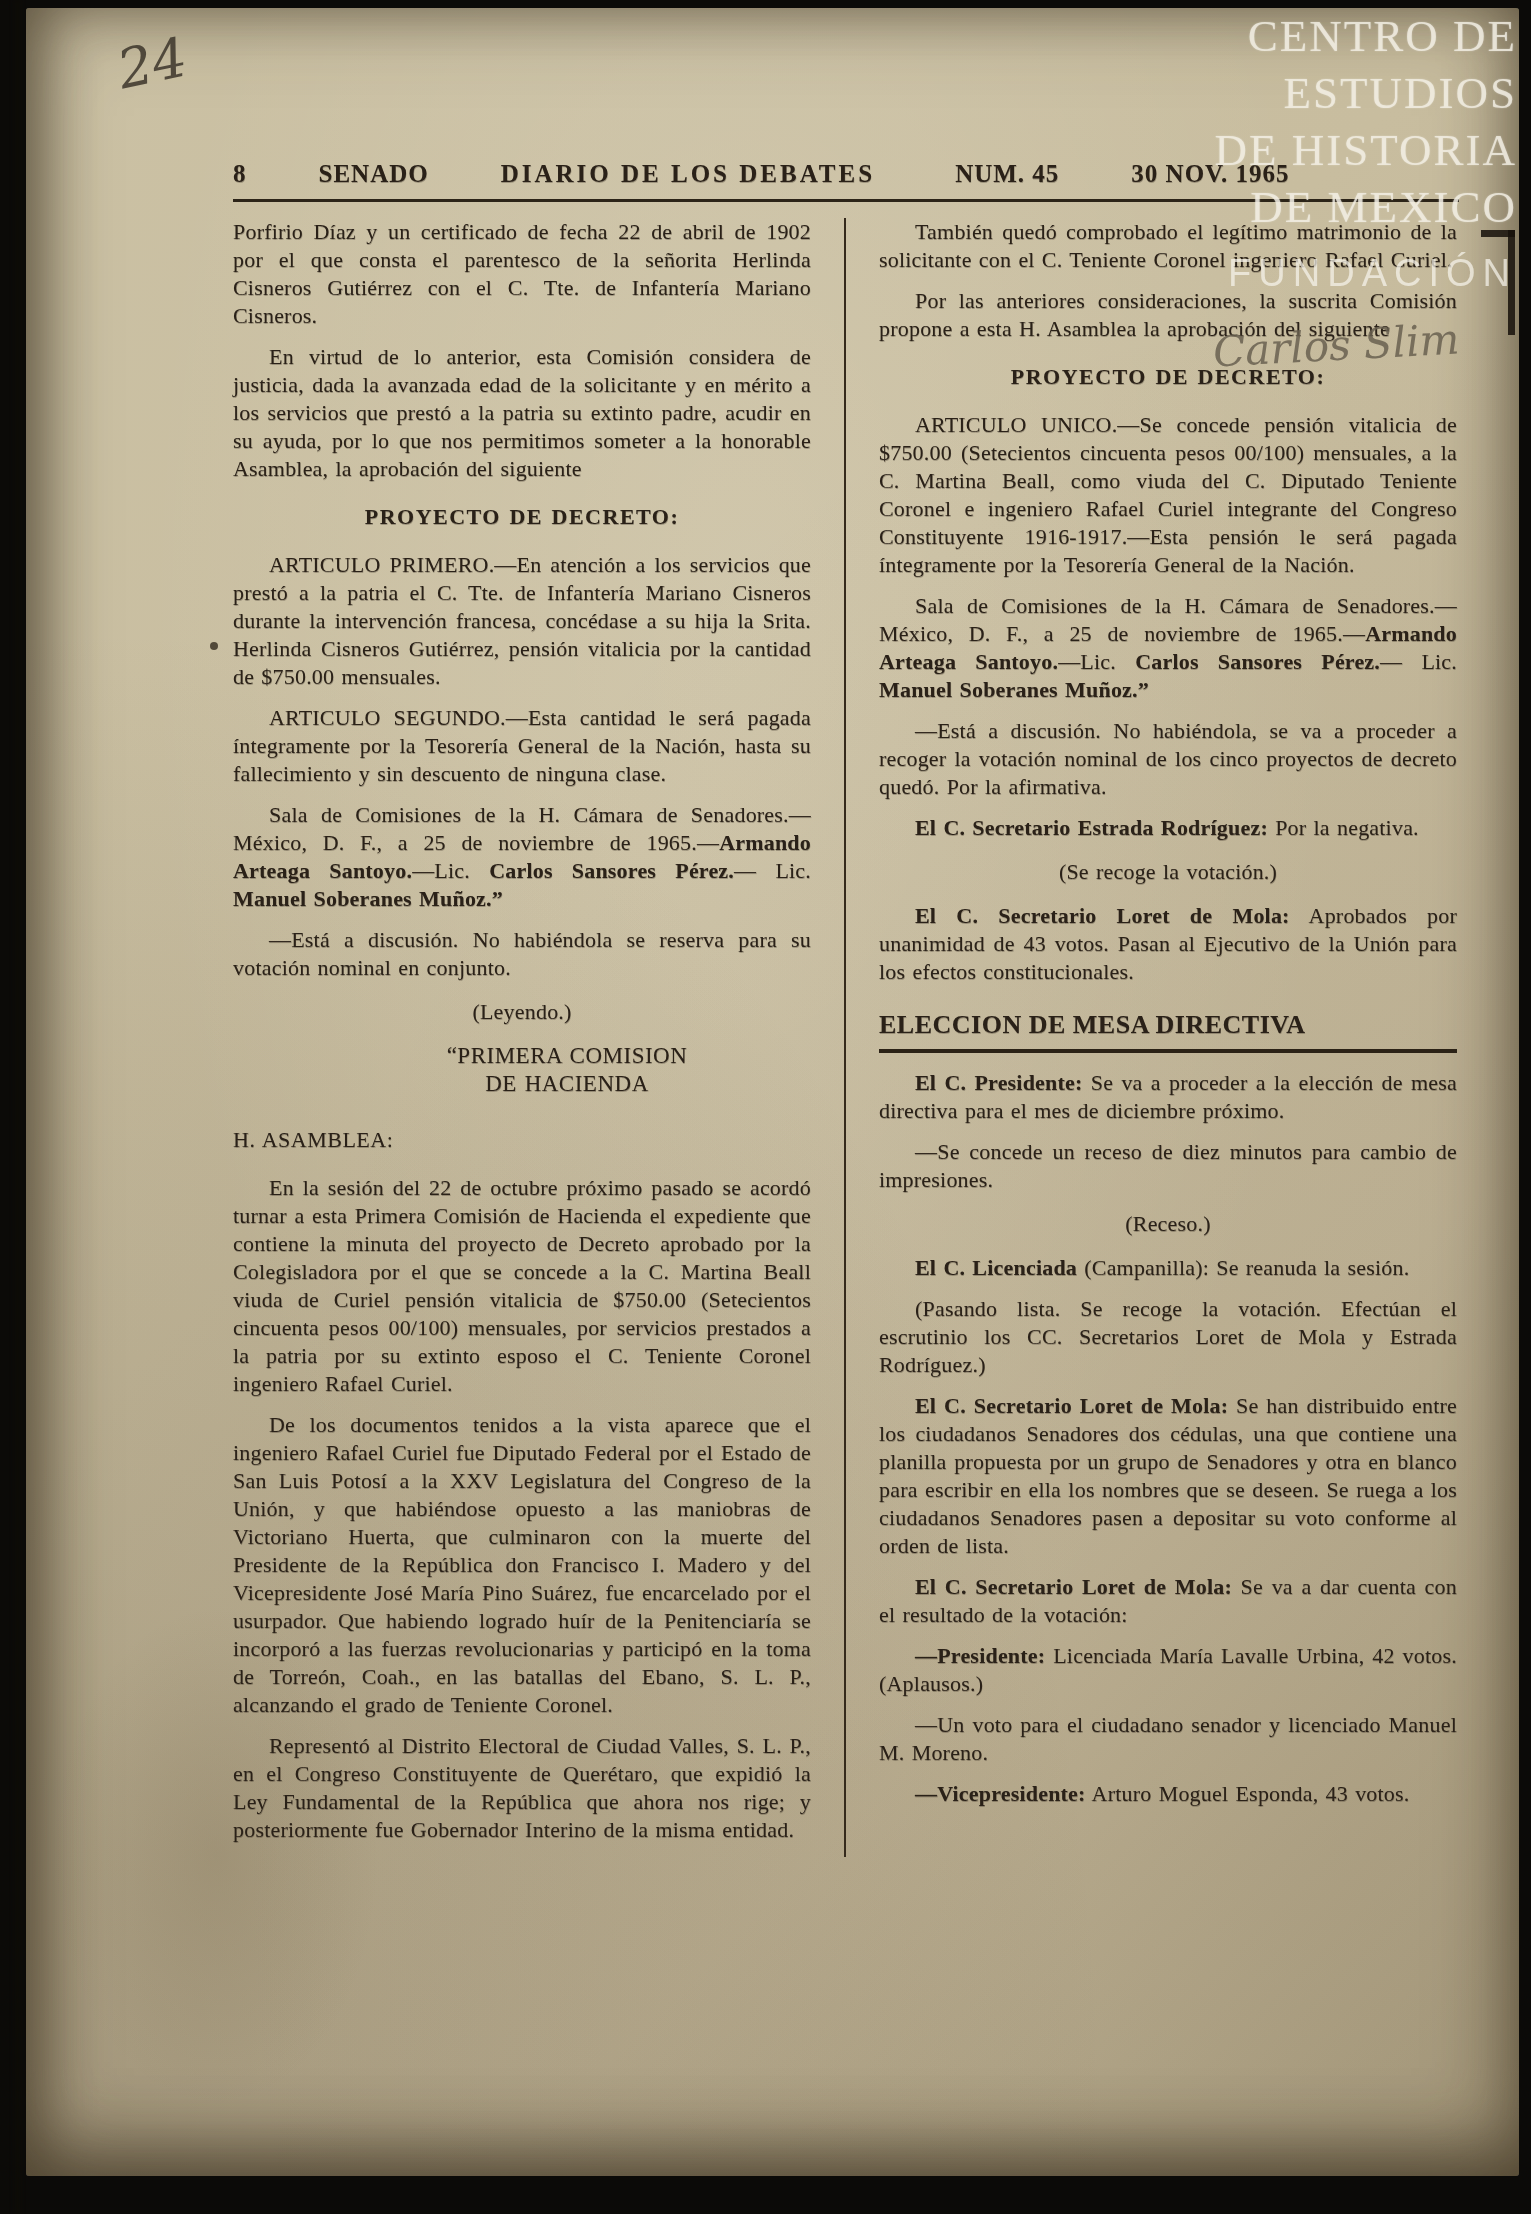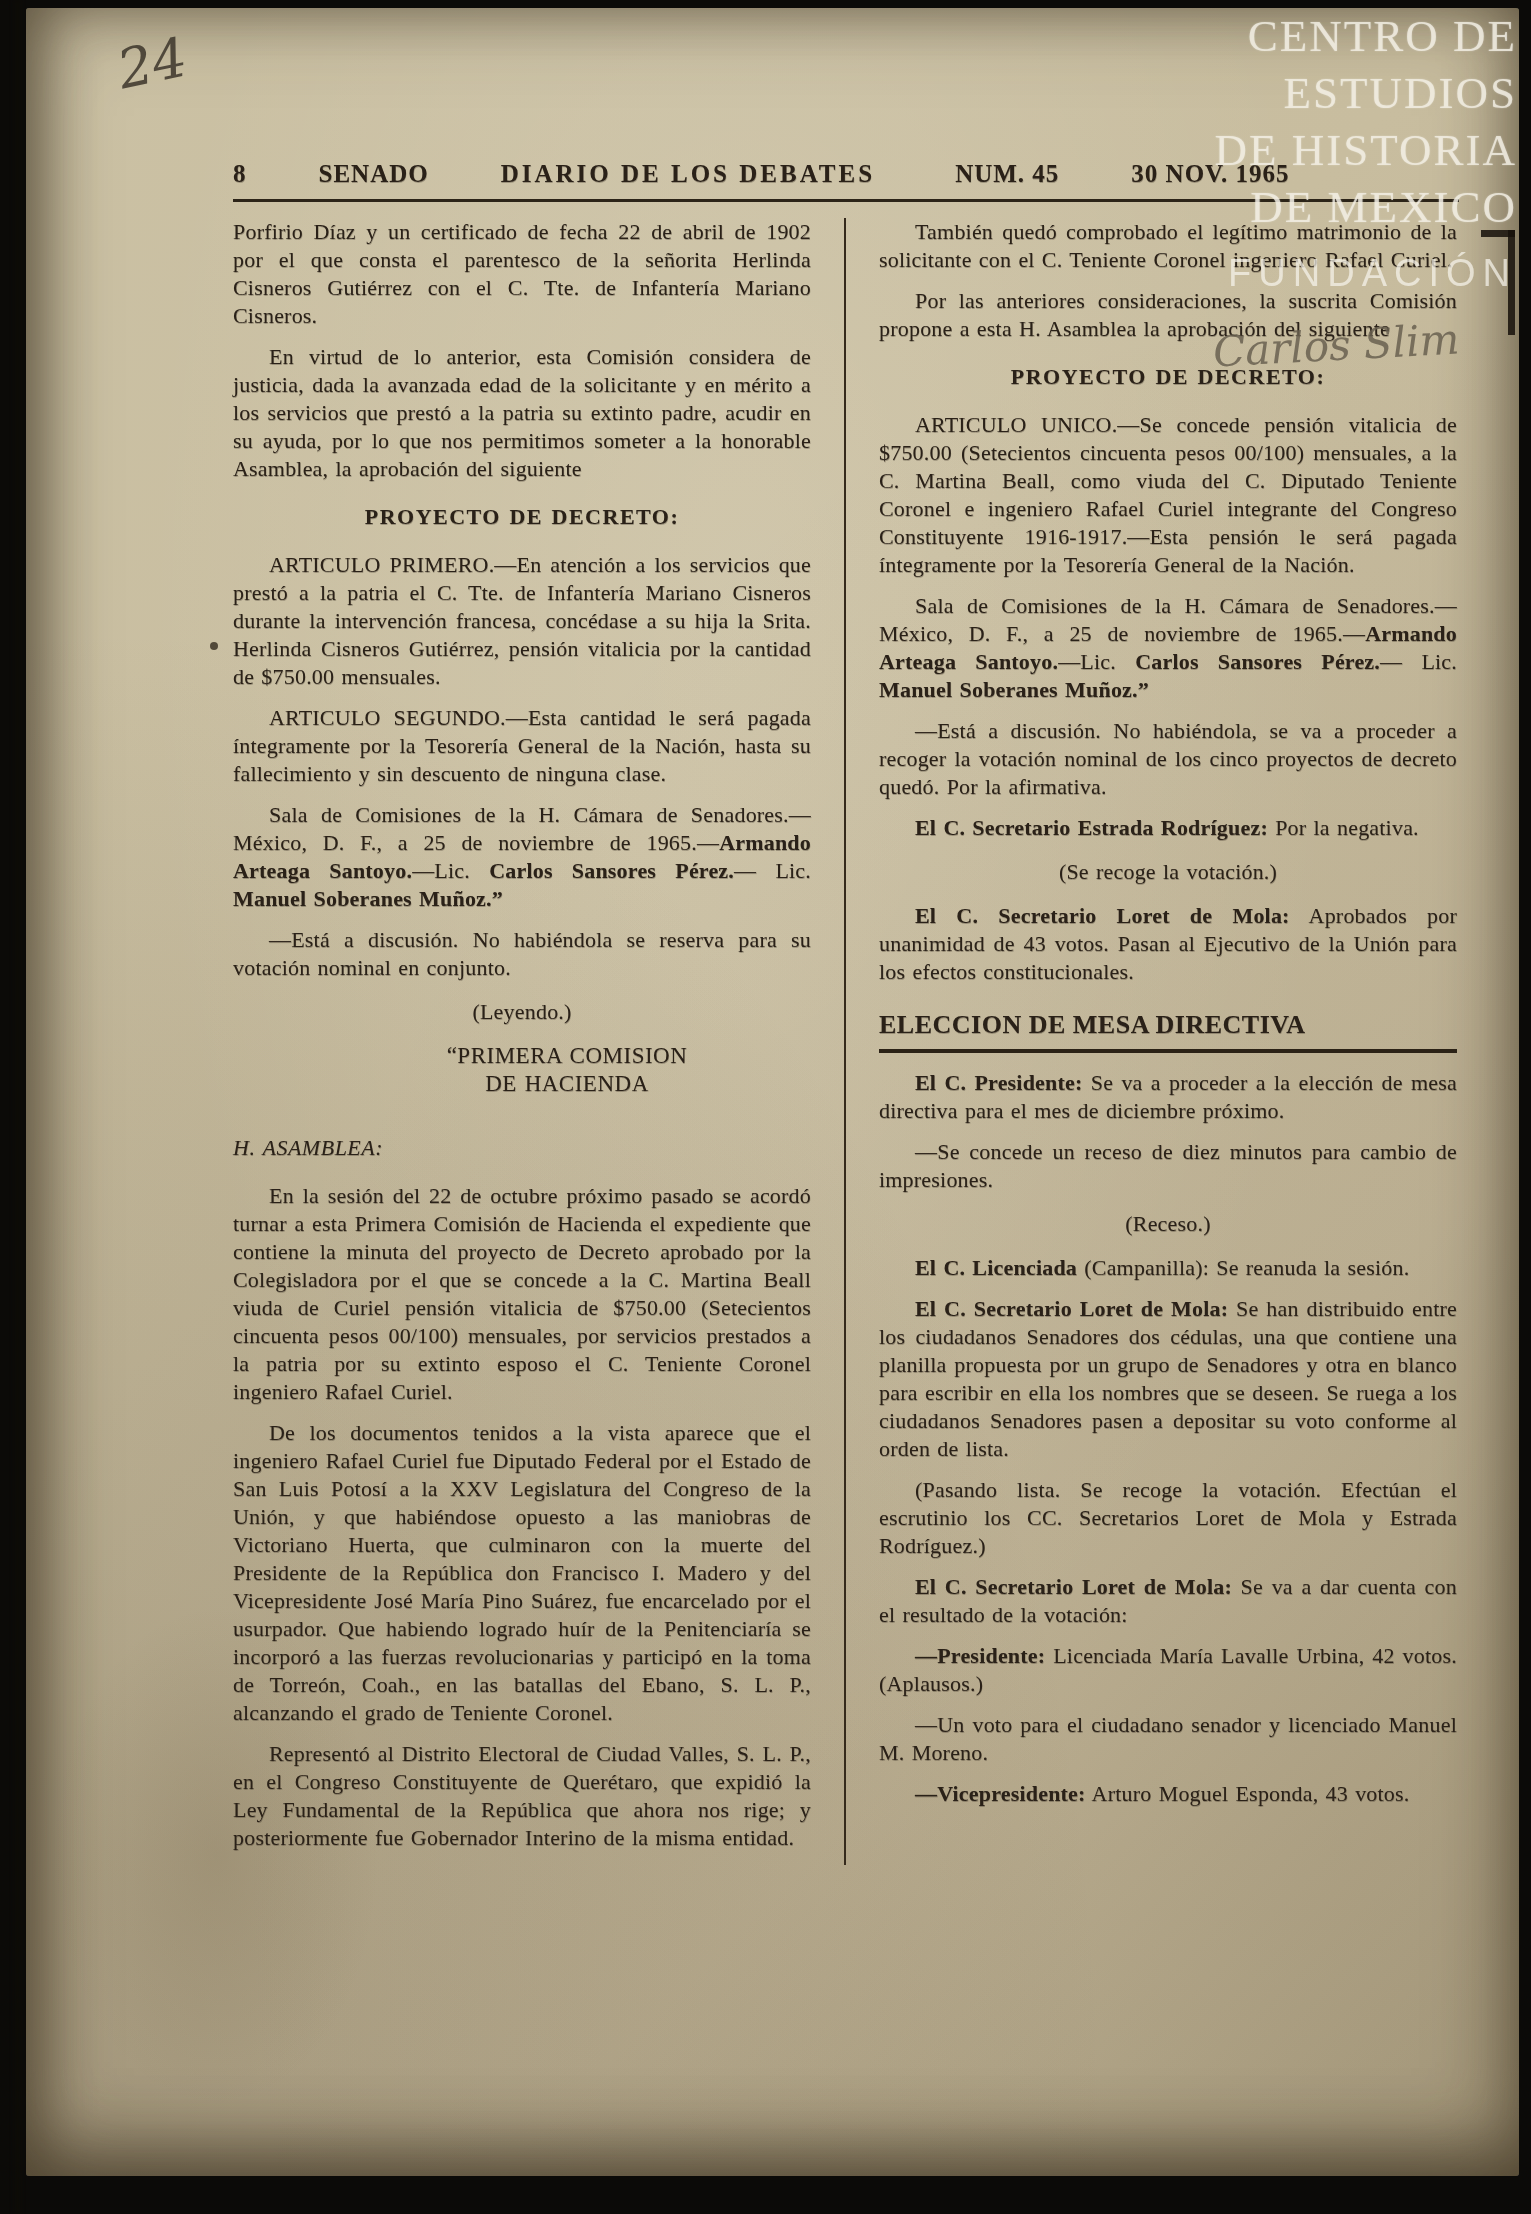--- a/index.html
+++ b/index.html
@@ -177,23 +177,22 @@
   .center { text-align: center; text-indent: 0; margin: 16px 0; }
   .commission {
     text-align: center;
     text-indent: 0;
     margin: 14px 0 28px 90px;
     font-size: 23px;
     letter-spacing: 0.5px;
   }
   .asamblea {
     text-indent: 0;
-    margin: 36px 0 20px 0;
+    margin: 28px 0 20px 0;
     letter-spacing: 0.5px;
-    font-style: italic;
   }
   .section-heading {
     font-size: 26px;
     font-weight: bold;
     letter-spacing: 0.5px;
     margin: 24px 0 16px 0;
     padding-bottom: 9px;
     border-bottom: 4px solid #2b2216;
     text-align: left;
   }
@@ -262,22 +261,22 @@
           <p class="para indent"><span>Sala de Comisiones de la H. Cámara de Senadores.—México, D. F., a 25 de noviembre de 1965.—</span><b>Armando Arteaga Santoyo.</b><span>—Lic. </span><b>Carlos Sansores Pérez.</b><span>— Lic. </span><b>Manuel Soberanes Muñoz.”</b></p>
           <p class="para indent">—Está a discusión. No habiéndola, se va a proceder a recoger la votación nominal de los cinco proyectos de decreto quedó. Por la afirmativa.</p>
           <p class="para indent"><b class="lead">El C. Secretario Estrada Rodríguez:</b><span> Por la negativa.</span></p>
           <p class="para center">(Se recoge la votación.)</p>
           <p class="para indent"><b class="lead">El C. Secretario Loret de Mola:</b><span> Aprobados por unanimidad de 43 votos. Pasan al Ejecutivo de la Unión para los efectos constitucionales.</span></p>
           <h2 class="section-heading">ELECCION DE MESA DIRECTIVA</h2>
           <p class="para indent"><b class="lead">El C. Presidente:</b><span> Se va a proceder a la elección de mesa directiva para el mes de diciembre próximo.</span></p>
           <p class="para indent">—Se concede un receso de diez minutos para cambio de impresiones.</p>
           <p class="para center">(Receso.)</p>
           <p class="para indent"><b class="lead">El C. Licenciada</b><span> (Campanilla): Se reanuda la sesión.</span></p>
+          <p class="para indent">(Pasando lista. Se recoge la votación. Efectúan el escrutinio los CC. Secretarios Loret de Mola y Estrada Rodríguez.)</p>
           <p class="para indent"><b class="lead">El C. Secretario Loret de Mola:</b><span> Se han distribuido entre los ciudadanos Senadores dos cédulas, una que contiene una planilla propuesta por un grupo de Senadores y otra en blanco para escribir en ella los nombres que se deseen. Se ruega a los ciudadanos Senadores pasen a depositar su voto conforme al orden de lista.</span></p>
-          <p class="para indent">(Pasando lista. Se recoge la votación. Efectúan el escrutinio los CC. Secretarios Loret de Mola y Estrada Rodríguez.)</p>
           <p class="para indent"><b class="lead">El C. Secretario Loret de Mola:</b><span> Se va a dar cuenta con el resultado de la votación:</span></p>
           <p class="para indent"><b class="lead">—Presidente:</b><span> Licenciada María Lavalle Urbina, 42 votos. (Aplausos.)</span></p>
           <p class="para indent">—Un voto para el ciudadano senador y licenciado Manuel M. Moreno.</p>
           <p class="para indent"><b class="lead">—Vicepresidente:</b><span> Arturo Moguel Esponda, 43 votos.</span></p>
         </section>
 
       </main>
     </div>
   </div>
 

